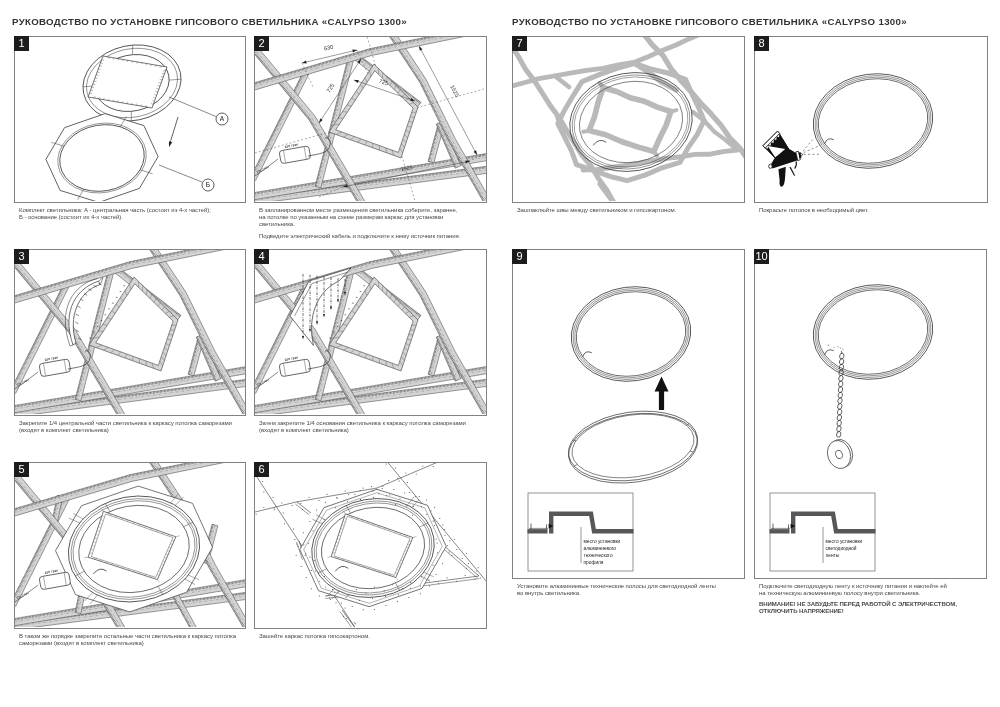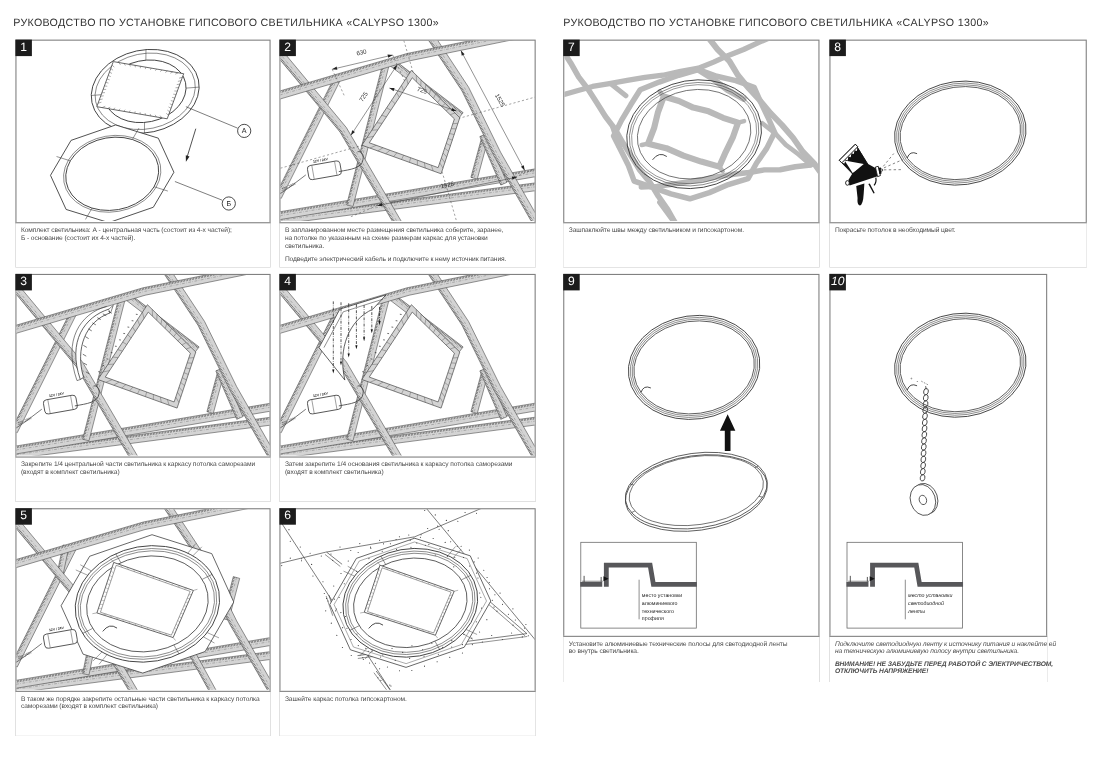--- a/index.html
+++ b/index.html
@@ -1,15 +1,15 @@
 <!DOCTYPE html>
 <html><head><meta charset="utf-8"><style>
 * { margin:0; padding:0; box-sizing:border-box; -webkit-font-smoothing:antialiased; }
 body { width:1000px; height:707px; background:#fff; font-family:"Liberation Sans", sans-serif; position:relative; overflow:hidden; }
-.hdr { position:absolute; top:15.5px; font-size:9.7px; font-weight:normal; color:#333; letter-spacing:0.3px; }
+.hdr { position:absolute; top:15.5px; font-size:9.7px; font-weight:bold; color:#333; letter-spacing:0.3px; }
 .panel { position:absolute; border:1px solid #818181; background:#fff; }
 .num { position:absolute; top:-1px; left:-1px; width:15px; height:15px; background:#1c1c1c; color:#fff; font-size:11px; line-height:15px; text-align:center; }
 .cap { position:absolute; left:-1px; right:-1px; bottom:-1px; border-top:1px solid #818181; padding:3.5px 5px; font-size:6.05px; line-height:7.3px; letter-spacing:-0.08px; white-space:nowrap; color:#4a4a4a; background:#fff; }
 </style></head><body>
 <div class="hdr" style="left:12px;">РУКОВОДСТВО ПО УСТАНОВКЕ ГИПСОВОГО СВЕТИЛЬНИКА «CALYPSO 1300»</div>
 <div class="hdr" style="left:512px;">РУКОВОДСТВО ПО УСТАНОВКЕ ГИПСОВОГО СВЕТИЛЬНИКА «CALYPSO 1300»</div>
 <div class="panel" style="left:14px;top:36px;width:232px;height:207px;">
 <svg width="230" height="164" viewBox="0 0 230 164" style="position:absolute;top:0;left:0;">
       <ellipse cx="117.0" cy="46.0" rx="49.5" ry="37.5" transform="rotate(-12 117.0 46.0)" fill="none" stroke="#3a3a3a" stroke-width="0.8"></ellipse>
       <ellipse cx="117.0" cy="46.0" rx="46.0" ry="34.2" transform="rotate(-12 117.0 46.0)" fill="none" stroke="#3a3a3a" stroke-width="0.5"></ellipse>
@@ -841,21 +841,21 @@
         <line x1="53.0" y1="34.0" x2="53.0" y2="70.0" stroke="#444" stroke-width="0.55"></line>
         <text x="55.5" y="50.0" font-size="4.8" text-anchor="start" fill="#222" font-weight="normal" font-family="Liberation Sans, sans-serif">место установки</text>
         <text x="55.5" y="57.0" font-size="4.8" text-anchor="start" fill="#222" font-weight="normal" font-family="Liberation Sans, sans-serif">алюминиевого</text>
         <text x="55.5" y="64.0" font-size="4.8" text-anchor="start" fill="#222" font-weight="normal" font-family="Liberation Sans, sans-serif">технического</text>
         <text x="55.5" y="71.0" font-size="4.8" text-anchor="start" fill="#222" font-weight="normal" font-family="Liberation Sans, sans-serif">профиля</text>
       </g>
     </svg>
 <div class="num">9</div>
 <div class="cap" style="height:42px;">Установите алюминиевые технические полосы для светодиодной ленты<br>во внутрь светильника.</div>
 </div>
-<div class="panel" style="left:754px;top:249px;width:198px;height:371px;font-style:italic;">
+<div class="panel" style="left:754px;top:249px;width:233px;height:371px;">
 <svg width="232" height="327" viewBox="0 0 232 327" style="position:absolute;top:0;left:0;">
       <ellipse cx="118.0" cy="82.0" rx="60.0" ry="47.0" transform="rotate(-8 118.0 82.0)" fill="none" stroke="#3a3a3a" stroke-width="0.8"></ellipse>
       <ellipse cx="118.0" cy="82.0" rx="58.2" ry="45.2" transform="rotate(-8 118.0 82.0)" fill="none" stroke="#3a3a3a" stroke-width="0.5"></ellipse>
       <ellipse cx="118.0" cy="82.0" rx="56.6" ry="43.6" transform="rotate(-8 118.0 82.0)" fill="none" stroke="#3a3a3a" stroke-width="0.5"></ellipse>
       <ellipse cx="118.0" cy="82.0" rx="55.0" ry="42.0" transform="rotate(-8 118.0 82.0)" fill="none" stroke="#3a3a3a" stroke-width="0.7"></ellipse>
       <path d="M 69.7 104.7 q 2.5 -7 9 -4" fill="none" stroke="#333" stroke-width="0.8"></path>
       <text x="73.5" y="95.5" font-size="4" text-anchor="middle" fill="#333" font-weight="normal" font-family="Liberation Sans, sans-serif">+</text>
       <text x="79.0" y="98.5" font-size="4.5" text-anchor="middle" fill="#333" font-weight="normal" font-family="Liberation Sans, sans-serif">-</text>
       <line x1="82.5" y1="96.5" x2="89.0" y2="100.0" stroke="#333" stroke-width="0.5" stroke-dasharray="1.5,1.2"></line>
       <ellipse cx="86.8" cy="106.0" rx="2.1" ry="2.9" transform="rotate(14 86.8 106.0)" fill="none" stroke="#3a3a3a" stroke-width="0.75"></ellipse>

